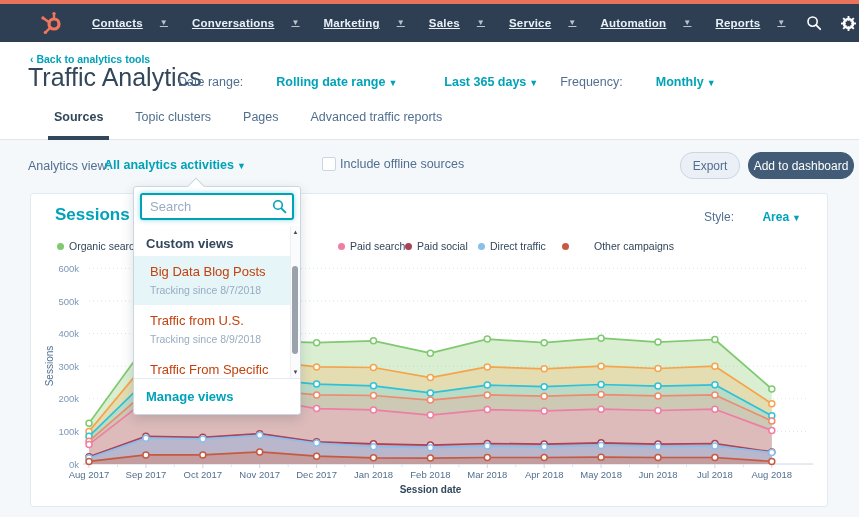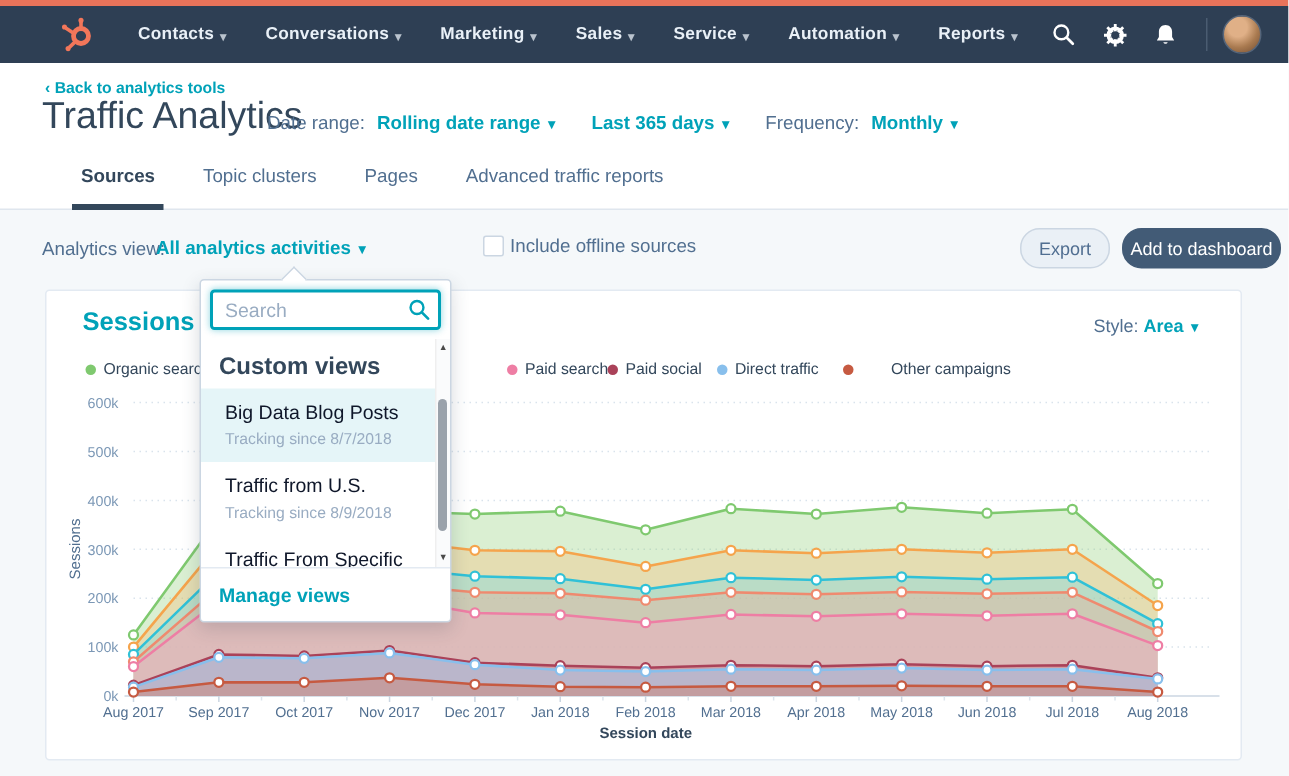--- a/index.html
+++ b/index.html
@@ -8,39 +8,39 @@
     width:859px; height:517px; overflow:hidden; position:relative;
     background:#f5f8fa; font-family:"Liberation Sans", sans-serif; color:#33475b;
   }
   
   .topstrip { position:absolute; top:0; left:0; right:0; height:4px; background:#e8735a; }
   .navbar { position:absolute; top:4px; left:0; right:0; height:38px; background:#2e3f54;
             display:flex; align-items:center; color:#e9f0f7; }
   .logo { margin-left:40px; width:24px; height:24px; flex:none; cursor:pointer; }
   .nav-menu { display:flex; margin-left:16px; }
   .nav-item { padding:0 12px; font-size:11.5px; font-weight:700; letter-spacing:.2px;
-              display:flex; align-items:center; gap:2px; cursor:pointer; white-space:nowrap; }
+              display:flex; gap:17px; cursor:pointer; white-space:nowrap;text-decoration:underline; }
   .nav-caret { font-size:8px; opacity:.75; transform:translateY(1px); }
   .nav-right { margin-left:auto; display:flex; align-items:center; padding-right:12px; }
   .nav-icon { width:34px; height:38px; display:flex; align-items:center; justify-content:center; cursor:pointer; }
   .nav-divider { width:1px; height:22px; background:#4a5c71; margin:0 10px; }
   .avatar { width:26px; height:26px; border-radius:50%; flex:none; margin-right:8px; cursor:pointer;
             background:radial-gradient(circle at 38% 30%, #e0b087 0 28%, #a97a50 60%, #6e4a30 100%);
             border:1px solid #55657a; }
 
   
   .header { position:absolute; top:42px; left:0; right:0; height:98px; background:#fff;
             border-bottom:1px solid #dfe6ee; }
   .back-link { position:absolute; left:30px; top:11px; font-size:10.5px; font-weight:700;
                color:#00a2b8; cursor:pointer; }
   .page-title { position:absolute; left:28px; top:21px; font-size:25px; font-weight:400; color:#33475b; }
   .controls { position:absolute; left:178px; top:33px; display:flex; align-items:center;
               font-size:12.5px; color:#516f90; }
   .ctrl-label { margin-right:8px; }
-  .ctrl-value { color:#00a2b8; font-weight:700; cursor:pointer; margin-right:22px; white-space:nowrap; }
+  .ctrl-value { color:#00a2b8; font-weight:700; cursor:pointer; margin-right:22px; white-space:nowrap;margin-left:25px; }
   .teal-caret { font-size:9px; margin-left:3px; }
   .tabs { position:absolute; left:48px; bottom:-1px; display:flex; gap:20px; }
   .tab { font-size:12.5px; color:#516f90; padding:0 6px 12px; cursor:pointer; border-bottom:4px solid transparent; }
   .tab.active { color:#33475b; font-weight:700; border-bottom-color:#33475b; }
 
   
   .tb-label { position:absolute; left:28px; top:159px; font-size:12.5px; color:#516f90; }
   .tb-view { position:absolute; left:104px; top:158px; font-size:12.5px; font-weight:700;
              color:#00a2b8; cursor:pointer; }
   .offline { position:absolute; left:322px; top:157px; display:flex; align-items:center; gap:4px;
@@ -73,24 +73,24 @@
   .dd-pointer { position:absolute; top:-7px; left:56px; width:12px; height:12px; background:#fff;
                 border-left:1px solid #cbd6e2; border-top:1px solid #cbd6e2; transform:rotate(45deg); }
   .dd-search { margin:6px; position:relative; }
   .dd-search input { width:100%; height:27px; border:2px solid #00a2b8; border-radius:3px;
                      padding:0 28px 0 8px; font-size:13px; color:#33475b; outline:none;
                      font-family:"Liberation Sans", sans-serif;
                      box-shadow:0 0 5px rgba(0,162,184,.45); }
   .dd-search input::placeholder { color:#99acc2; }
   .dd-search .search-glyph { position:absolute; right:7px; top:6px; }
   .dd-list { position:relative; height:152px; overflow:hidden; }
-  .dd-header { padding:10px 12px 5px; font-size:16px; font-weight:700; color:#33475b; }
+  .dd-header { padding:10px 12px 5px; font-size:13px; font-weight:700; color:#33475b; }
   .dd-item { padding:8px 16px 9px; cursor:pointer; }
   .dd-item.selected { background:#e5f5f8; }
-  .dd-item-title { font-size:13px; color:#0f172a; }
+  .dd-item-title { font-size:13px; color:#c2410c; }
   .dd-item-sub { font-size:10.5px; color:#99acc2; margin-top:5px; }
   .dd-scroll { position:absolute; right:0; top:0; bottom:0; width:10px; background:#fafbfc;
                border-left:1px solid #efefef; cursor:pointer; }
   .dd-thumb { position:absolute; top:40px; right:2px; width:6px; height:88px; background:#9aa2ab; border-radius:3px; }
   .dd-arrow { position:absolute; right:0; width:9px; text-align:center; font-size:6px; color:#4a4a4a; }
   .dd-arrow.up { top:3px; } .dd-arrow.down { bottom:3px; }
   .dd-footer { border-top:1px solid #e3eaf2; padding:10px 12px; font-size:13px; font-weight:700;
                color:#00a2b8; cursor:pointer; }
 </style>
 </head>

